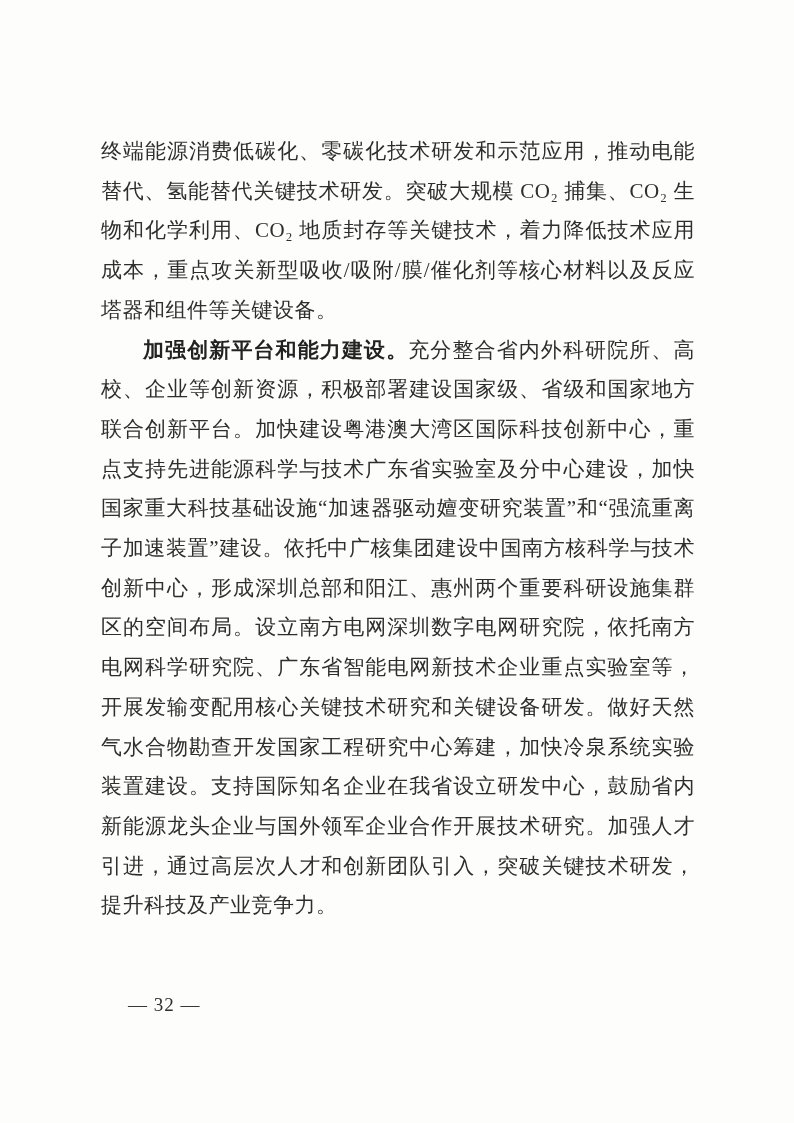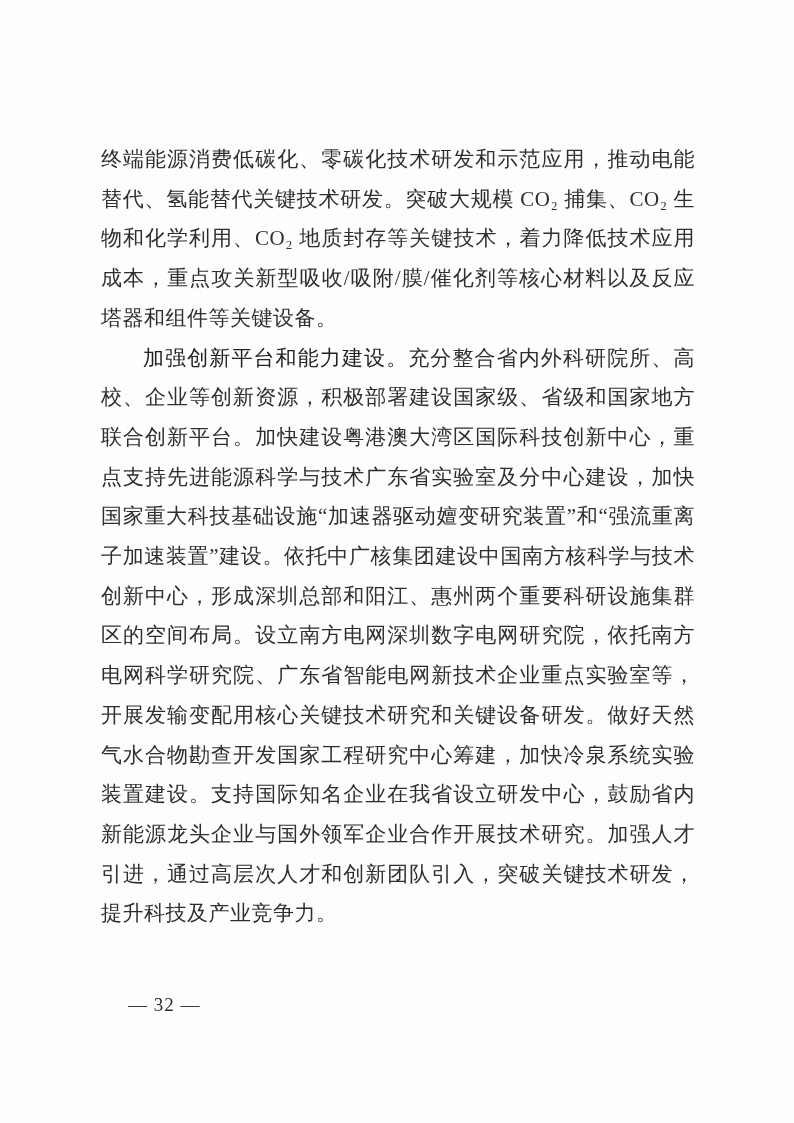--- a/index.html
+++ b/index.html
@@ -12,38 +12,38 @@
     width: 794px;
     height: 1123px;
     margin: 0 auto;
     background: #fdfdfc;
     overflow: hidden;
     font-family: "Liberation Serif", "DejaVu Serif", serif;
   }
   .text-block {
     position: absolute;
     left: 101px;
-    top: 140px;
+    top: 132px;
     width: 594px;
     color: #2e2e2e;
     font-size: 21px;
     line-height: 39.7px;
     text-align: justify;
     text-justify: inter-character;
     letter-spacing: 0.5px;
   }
   .text-block p {
     margin: 0;
     padding: 0;
   }
   .para-indent {
     text-indent: 2em;
   }
   .run-bold {
-    font-weight: 400;
+    font-weight: 700;
     color: #222222;
   }
   .page-footer {
     position: absolute;
     left: 128px;
     top: 994px;
     color: #2e2e2e;
     font-size: 19px;
     letter-spacing: 1px;
     font-family: "Liberation Serif", "DejaVu Serif", serif;

